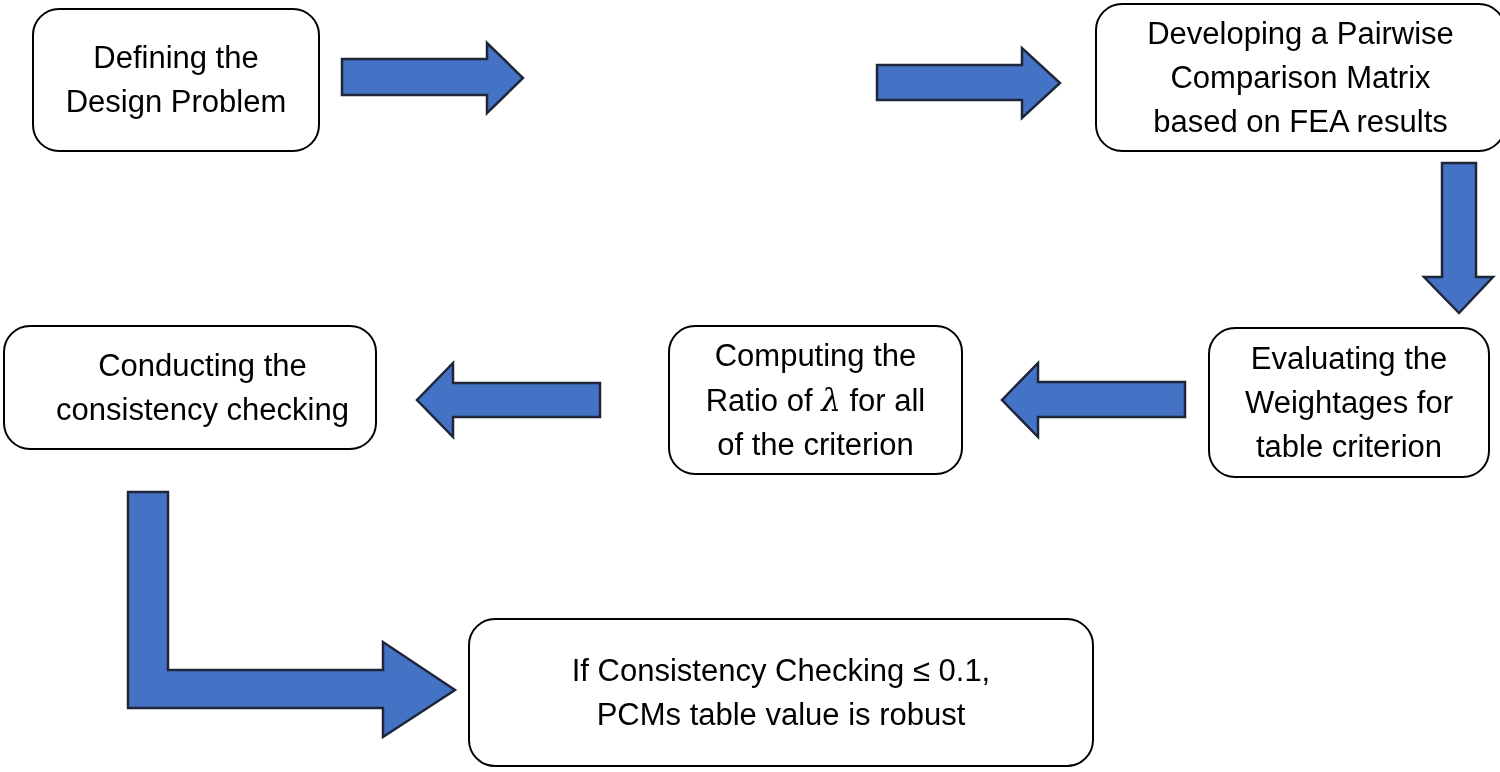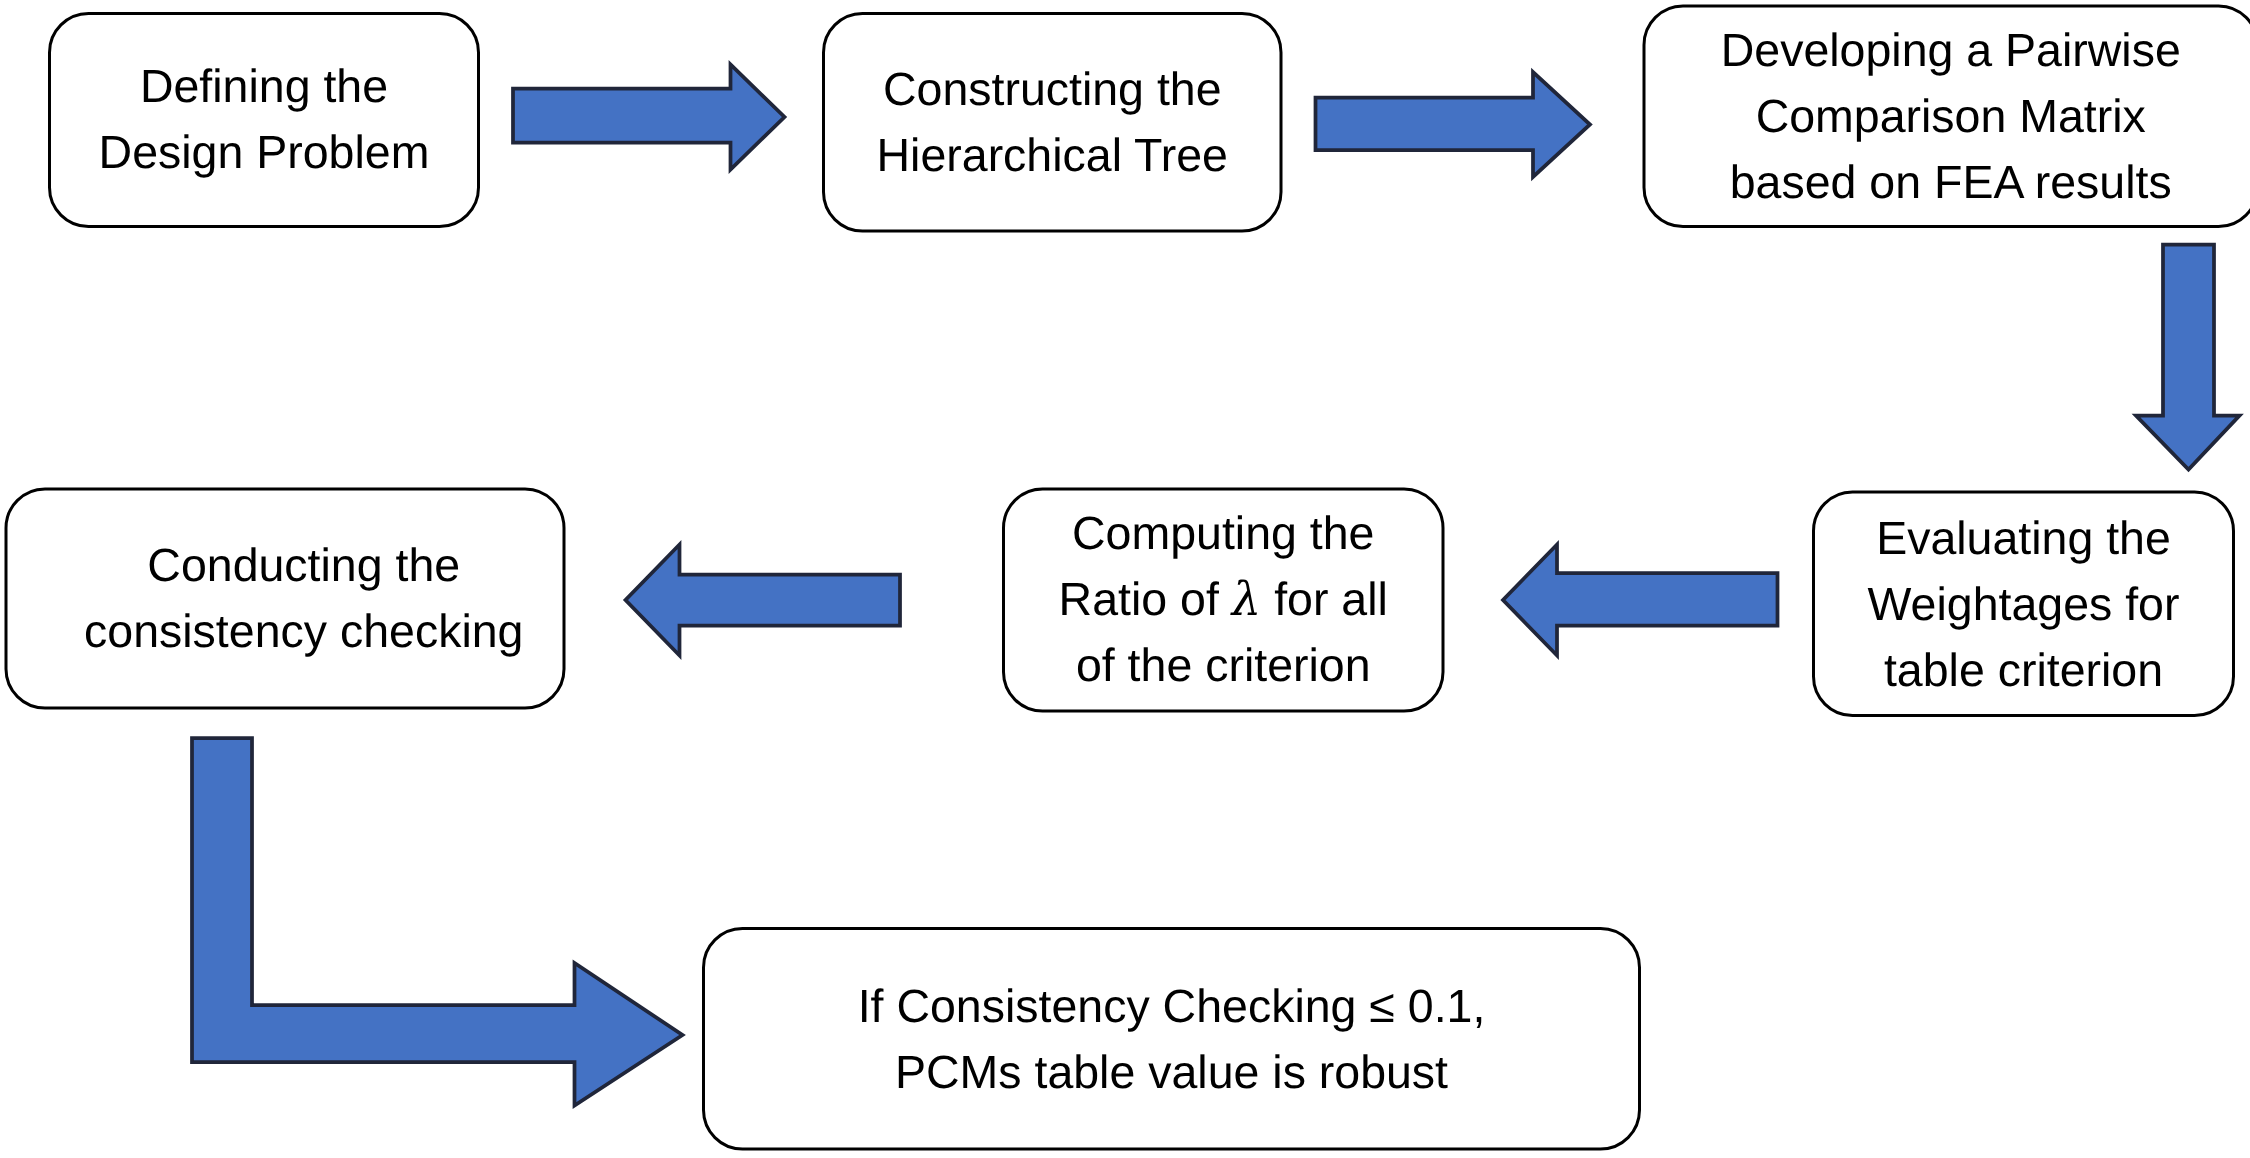--- a/index.html
+++ b/index.html
@@ -70,24 +70,20 @@
     <polygon points="1185,382 1038,382 1038,363 1002,400 1038,437 1038,417 1185,417"></polygon>
     <polygon points="600,383 453,383 453,363 417,400 453,437 453,417 600,417"></polygon>
     <polygon points="128,492 168,492 168,670 383,670 383,642 455,690 383,737 383,708 128,708"></polygon>
   </svg>
 
   <div class="flow-box" style="left:32px; top:8px; width:288px; height:144px;text-align:center;">
     <span class="box-text">Defining the
 Design Problem</span>
   </div>
 
-  <div class="flow-box" style="left:548px; top:8px; width:307px; height:147px;">
-    <span class="box-text">Constructing the
-Hierarchical Tree</span>
-  </div>
 
   <div class="flow-box" style="left:1082px; top:3px; width:411px; height:149px;margin-left:13px;">
     <span class="box-text">Developing a Pairwise
 Comparison Matrix
 based on FEA results</span>
   </div>
 
   <div class="flow-box" style="left:1208px; top:327px; width:282px; height:151px;">
     <span class="box-text">Evaluating the
 Weightages for
@@ -95,21 +91,21 @@
   </div>
 
   <div class="flow-box" style="left:668px; top:325px; width:295px; height:150px;">
     <span>
       <span class="box-line" style="display:block;">Computing the</span>
       <span class="box-line" style="display:block;"><span>Ratio of </span><span class="lambda">λ</span><span> for all</span></span>
       <span class="box-line" style="display:block;">of the criterion</span>
     </span>
   </div>
 
-  <div class="flow-box" style="left:3px; top:325px; width:374px; height:148px;padding-left:35px;">
+  <div class="flow-box" style="left:3px; top:325px; width:374px; height:125px;padding-left:35px;">
     <span class="box-text">Conducting the
 consistency checking</span>
   </div>
 
   <div class="flow-box" style="left:468px; top:618px; width:626px; height:149px;">
     <span class="box-text">If Consistency Checking ≤ 0.1,
 PCMs table value is robust</span>
   </div>
 
 </div>

